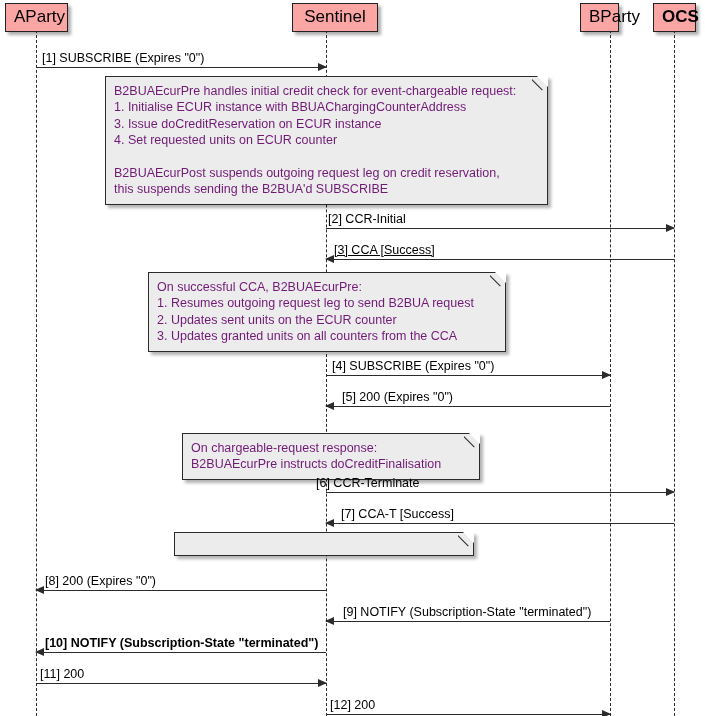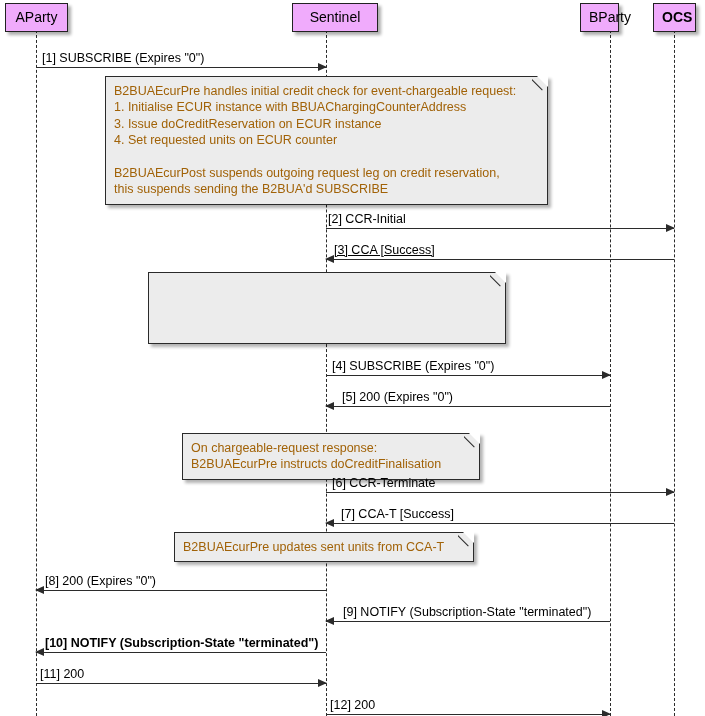--- a/index.html
+++ b/index.html
@@ -26,41 +26,41 @@
     border-left: 1px dashed #2b2b2b;
     top: 30px;
     bottom: 0;
   }
 
   
   .participant {
     position: absolute;
     top: 3px;
     box-sizing: border-box;
-    background: #f0abfc;
+    background: #fca5a5;
     border: 1px solid #222222;
     box-shadow: 3px 3px 3px rgba(0,0,0,0.32);
     text-align: center;
-    font-size: 14px;
+    font-size: 17px;
     line-height: 22px;
     color: #000000;
     padding: 2px 8px 3px 8px;
     white-space: nowrap;
   }
 
   
   .note {
     position: absolute;
     box-sizing: border-box;
     background: #ececec;
     border: 1px solid #2a2a2a;
     box-shadow: 3px 3px 3px rgba(0,0,0,0.30);
     font-size: 12.5px;
     line-height: 16.4px;
-    color: #a16207;
+    color: #701a75;
     padding: 6px 10px 6px 8px;
     white-space: pre-wrap;
   }
   .note .fold {
     position: absolute;
     top: -1px;
     right: -1px;
     width: 0;
     height: 0;
     border-left: 11px solid transparent;
@@ -134,24 +134,27 @@
       <div class="participant" style="left: 653px; width: 43px; font-weight: bold;">OCS</div>
     </div>
   <div id="notes-layer">
       <div class="note" style="left: 105px; top: 76px; width: 443px; min-height: 122px;"><span>B2BUAEcurPre handles initial credit check for event-chargeable request:
 1. Initialise ECUR instance with BBUAChargingCounterAddress
 3. Issue doCreditReservation on ECUR instance
 4. Set requested units on ECUR counter
 
 B2BUAEcurPost suspends outgoing request leg on credit reservation,
 this suspends sending the B2BUA'd SUBSCRIBE</span><span class="fold"></span><span class="fold-edge"></span></div>
-      <div class="note" style="left: 148px; top: 272px; width: 358px; min-height: 72px;"><span class="fold"></span><span class="fold-edge"></span></div>
+      <div class="note" style="left: 148px; top: 272px; width: 358px; min-height: 72px;"><span>On successful CCA, B2BUAEcurPre:
+1. Resumes outgoing request leg to send B2BUA request
+2. Updates sent units on the ECUR counter
+3. Updates granted units on all counters from the CCA</span><span class="fold"></span><span class="fold-edge"></span></div>
       <div class="note" style="left: 182px; top: 417px; width: 298px; min-height: 40px; margin-top: 16px;"><span>On chargeable-request response:
 B2BUAEcurPre instructs doCreditFinalisation</span><span class="fold"></span><span class="fold-edge"></span></div>
-      <div class="note" style="left: 174px; top: 532px; width: 300px; min-height: 24px;"><span>B2BUAEcurPre updates sent units from CCA-T</span><span class="fold"></span><span class="fold-edge"></span></div>
+      <div class="note" style="left: 174px; top: 532px; width: 300px; min-height: 24px;"><span class="fold"></span><span class="fold-edge"></span></div>
     </div>
   <div id="messages-layer">
       <div class="msg to-right" style="left: 36px; width: 290px; top: 67px;">
         <span class="head"></span>
       </div>
       <div class="msg-label" style="left: 42px; top: 51px;">[1] SUBSCRIBE (Expires "0")</div>
       <div class="msg to-right" style="left: 326px; width: 348px; top: 228px;">
         <span class="head"></span>
       </div>
       <div class="msg-label" style="left: 328px; top: 212px;">[2] CCR-Initial</div>
@@ -163,21 +166,21 @@
         <span class="head"></span>
       </div>
       <div class="msg-label" style="left: 332px; top: 359px;">[4] SUBSCRIBE (Expires "0")</div>
       <div class="msg to-left" style="left: 326px; width: 284px; top: 406px;">
         <span class="head"></span>
       </div>
       <div class="msg-label" style="left: 342px; top: 390px;">[5] 200 (Expires "0")</div>
       <div class="msg to-right" style="left: 326px; width: 348px; top: 492px;">
         <span class="head"></span>
       </div>
-      <div class="msg-label" style="left: 332px; top: 476px; text-align: center;">[6] CCR-Terminate</div>
+      <div class="msg-label" style="left: 316px; top: 476px; text-align: center;">[6] CCR-Terminate</div>
       <div class="msg to-left" style="left: 326px; width: 348px; top: 523px;">
         <span class="head"></span>
       </div>
       <div class="msg-label" style="left: 341px; top: 507px;">[7] CCA-T [Success]</div>
       <div class="msg to-left" style="left: 36px; width: 290px; top: 590px;">
         <span class="head"></span>
       </div>
       <div class="msg-label" style="left: 45px; top: 574px;">[8] 200 (Expires "0")</div>
       <div class="msg to-left" style="left: 326px; width: 284px; top: 621px;">
         <span class="head"></span>

